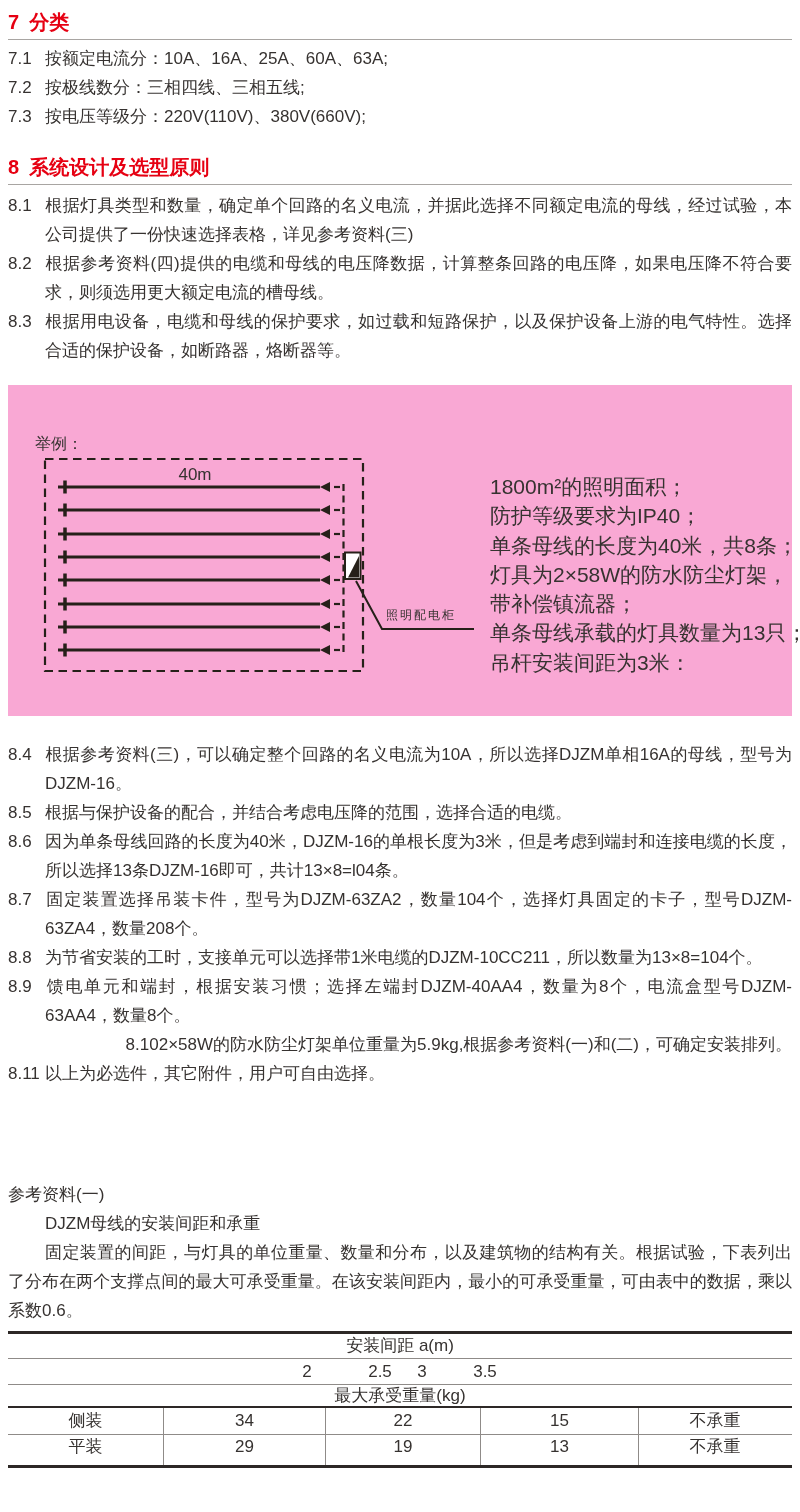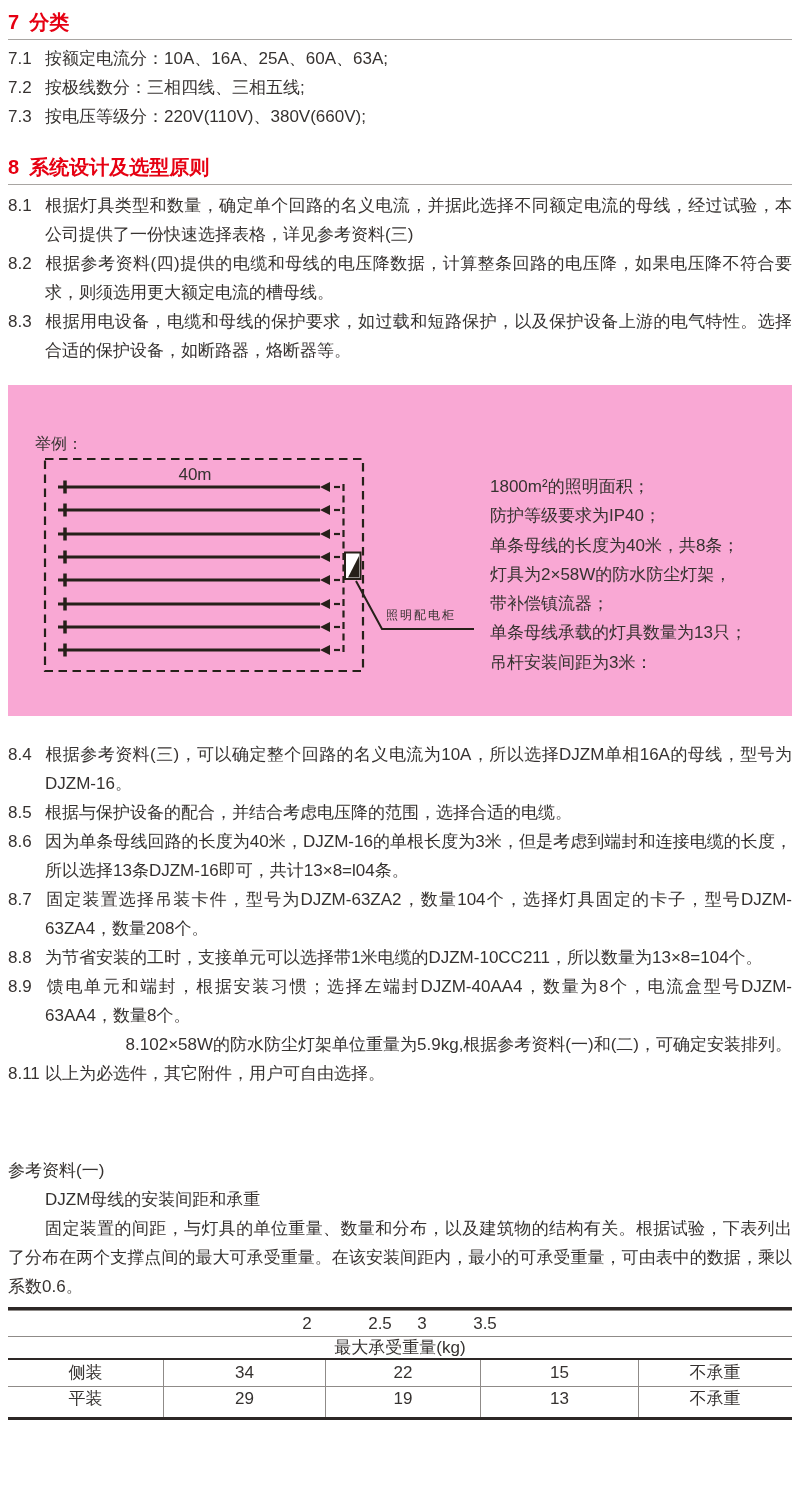--- a/index.html
+++ b/index.html
@@ -40,24 +40,24 @@
     position:relative;
   }
   #example-label { position:absolute; left:27px; top:44px; font-size:16px; }
   #diagram-svg { position:absolute; left:0; top:0; }
   #cabinet-label {
     position:absolute; left:378px; top:221px;
     font-size:12px; letter-spacing:2px; line-height:18px;
   }
   #notes {
     position:absolute; left:482px; top:87px;
-    width:300px; line-height:29.3px; font-size:17px; white-space:nowrap;
-  }
-  
-  #ref { margin-top:68px; }
+    width:300px; line-height:29.3px; font-size:21px; white-space:nowrap;
+  }
+  
+  #ref { margin-top:92px; }
   #ref .sub { padding-left:37px; }
   #ref .para { text-indent:37px; text-align:justify; }
   
   #btable { margin-top:6px; width:784px; border-top:3px solid #2d2826; border-bottom:3px solid #2d2826; }
   .t-row { width:100%; text-align:center; }
   .t-head1 { height:24px; line-height:24px; }
   .t-vals  { height:26px; line-height:26px; border-top:1px solid #8f8b88; position:relative; }
   .t-vals .sv { position:absolute; transform:translateX(-50%); }
   .t-head2 { height:22px; line-height:22px; border-top:1px solid #8f8b88; }
   .t-data  { border-top:2px solid #2d2826; display:flex; height:28px; line-height:26px; }
@@ -184,20 +184,21 @@
   <p class="item"><span class="lab">8.11</span><span class="txt">以上为必选件，其它附件，用户可自由选择。</span></p>
 </div>
 
 <div id="ref">
   <div class="ttl">参考资料(一)</div>
   <div class="sub">DJZM母线的安装间距和承重</div>
   <p class="para">固定装置的间距，与灯具的单位重量、数量和分布，以及建筑物的结构有关。根据试验，下表列出了分布在两个支撑点间的最大可承受重量。在该安装间距内，最小的可承受重量，可由表中的数据，乘以系数0.6。</p>
 </div>
 
 <div id="btable">
+  <div class="t-row t-head1">安装间距 a(m)</div>
   <div class="t-row t-vals">
     <span class="sv" style="left:299px">2</span>
     <span class="sv" style="left:372px">2.5</span>
     <span class="sv" style="left:414px">3</span>
     <span class="sv" style="left:477px">3.5</span>
   </div>
   <div class="t-row t-head2">最大承受重量(kg)</div>
   <div class="t-row t-data">
     <div class="c c0">侧装</div>
     <div class="c c1">34</div>

